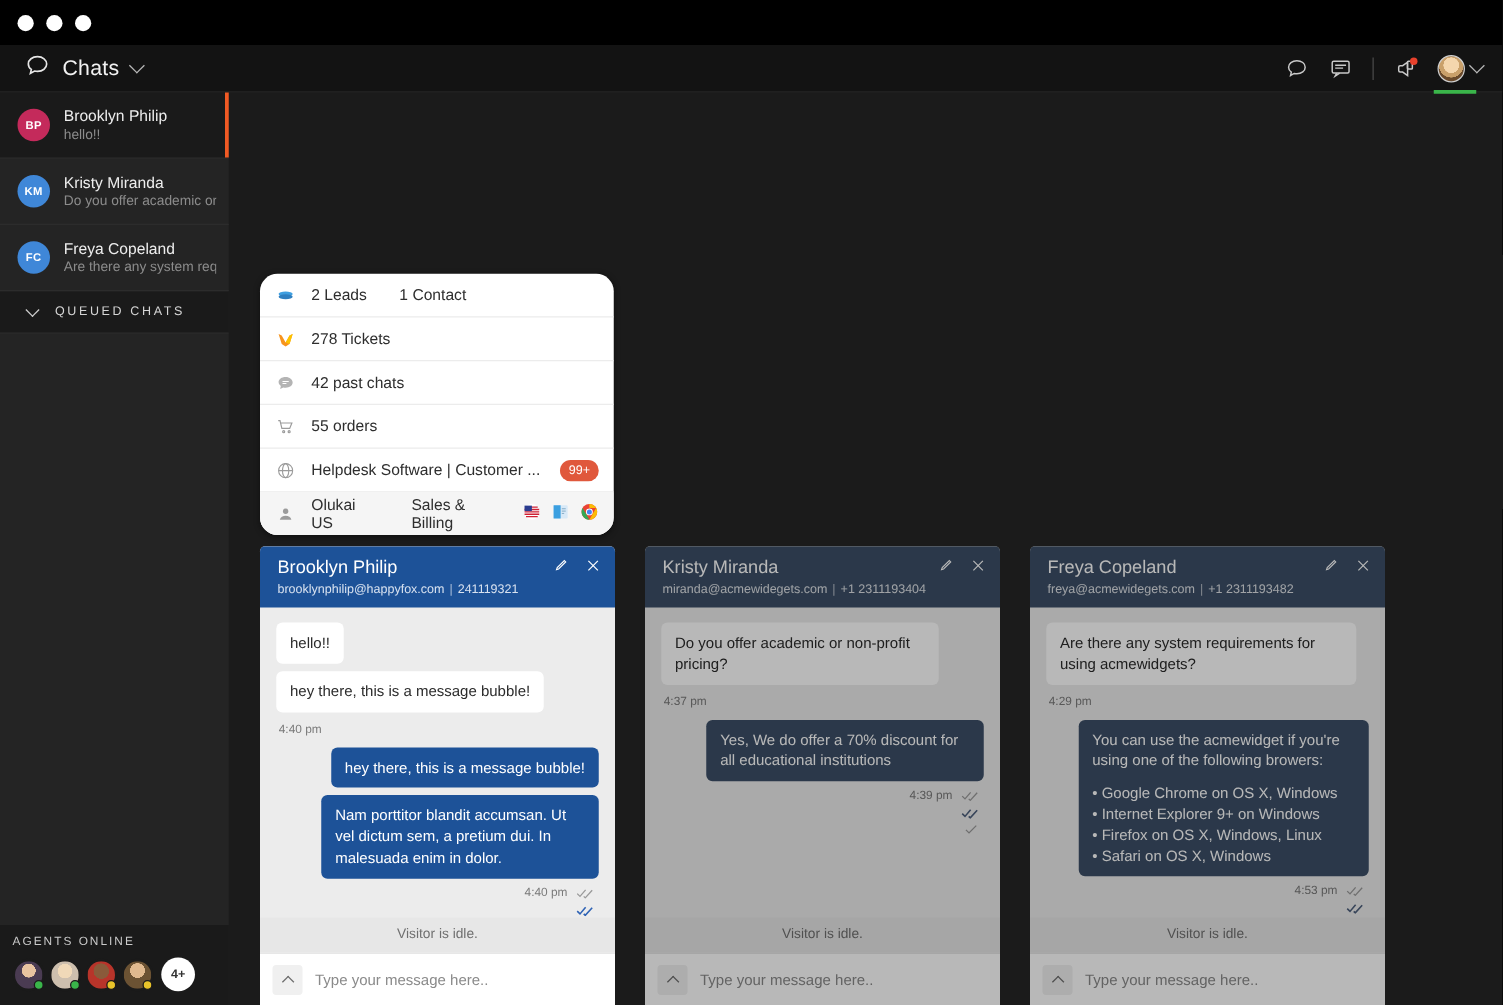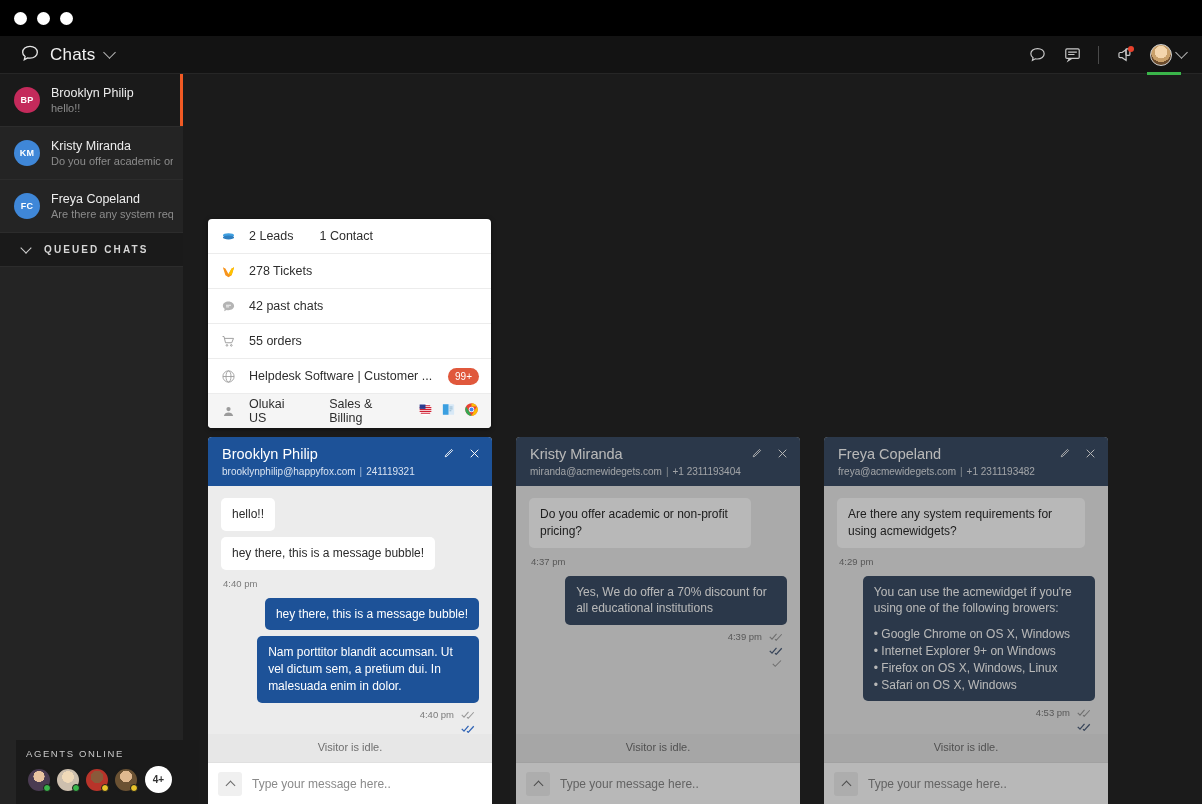--- a/index.html
+++ b/index.html
@@ -93,29 +93,29 @@
   }
   .ci-txt { overflow: hidden; }
   .ci-name { color: #ededed; font-size: 12.5px; margin-bottom: 2px; white-space: nowrap; }
   .ci-msg { color: #8c8c8c; font-size: 11px; white-space: nowrap; }
   .queued {
     height: 34px; display: flex; align-items: center; gap: 14px;
     padding-left: 22px; background: #1a1a1a;
     border-bottom: 1px solid #2c2c2c;
   }
   .queued-label {
-    color: #d6d6d6; font-size: 10px; letter-spacing: 2.1px; font-weight: bold;
+    color: #d6d6d6; font-size: 10px; letter-spacing: 2.1px;
   }
   .chev-d {
     display:inline-block; width: 8px; height: 8px;
     border-right: 1.6px solid #cfcfcf; border-bottom: 1.6px solid #cfcfcf;
     transform: rotate(45deg); margin-bottom: 4px;
   }
   .agents {
-    position: absolute; bottom: 0; left: 16px;
+    position: absolute; bottom: 0; left: 0;
     width: 183px; height: 64px;
     background: #1a1a1a;
     padding: 8px 0 0 10px;
   }
   .agents-label {
     color: #c9c9c9; font-size: 9.5px; letter-spacing: 1.6px; margin-bottom: 7px;
   }
   .agrow { display: flex; align-items: center; }
   .agav {
     position: relative; width: 26px; height: 26px; border-radius: 50%;
@@ -130,21 +130,21 @@
   .agmore {
     width: 27px; height: 27px; border-radius: 50%;
     background: #fff; color: #333; font-size: 10px; font-weight: bold;
     display: flex; align-items: center; justify-content: center;
     margin-left: 3px;
   }
 
   
   .infocard {
     position: absolute; left: 208px; top: 219px;
-    width: 283px; border-radius: 4px; overflow: hidden;
+    width: 283px; border-radius: 14px; overflow: hidden;
     background: #fff;
     box-shadow: 0 1px 5px rgba(0,0,0,.45);
   }
   .irow {
     display: flex; align-items: center; gap: 12px;
     height: 35px; padding: 0 12px;
     border-bottom: 1px solid #ececec;
     font-size: 12.5px; color: #2e2e2e;
   }
   .irow:last-child { border-bottom: none; background: #f5f5f5; height: 34px; }

